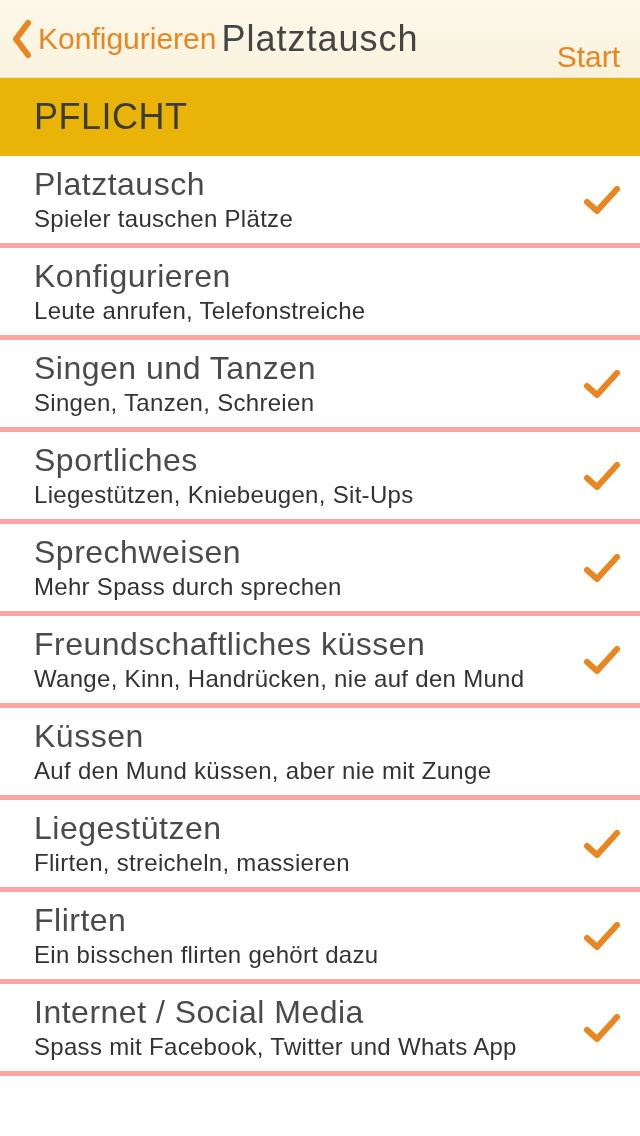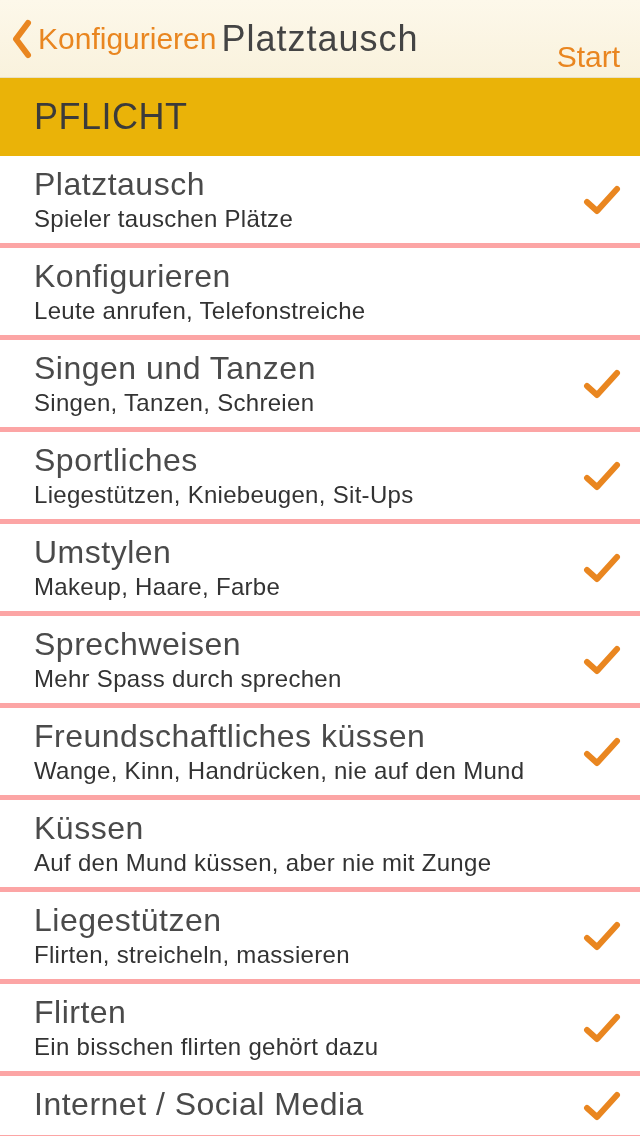--- a/index.html
+++ b/index.html
@@ -146,31 +146,20 @@
         <div class="subtitle">Liegestützen, Kniebeugen, Sit-Ups</div>
       </div>
       <div class="check">
         <svg width="38" height="32" viewBox="0 0 38 32">
           <polyline points="4,18 14,27 34,5" fill="none" stroke="#e98620" stroke-width="6" stroke-linecap="round" stroke-linejoin="round"></polyline>
         </svg>
       </div>
     </div>
     <div class="row">
       <div class="texts">
-        <div class="title">Umstylen</div>
-        <div class="subtitle">Makeup, Haare, Farbe</div>
-      </div>
-      <div class="check">
-        <svg width="38" height="32" viewBox="0 0 38 32">
-          <polyline points="4,18 14,27 34,5" fill="none" stroke="#e98620" stroke-width="6" stroke-linecap="round" stroke-linejoin="round"></polyline>
-        </svg>
-      </div>
-    </div>
-    <div class="row">
-      <div class="texts">
         <div class="title">Sprechweisen</div>
         <div class="subtitle">Mehr Spass durch sprechen</div>
       </div>
       <div class="check">
         <svg width="38" height="32" viewBox="0 0 38 32">
           <polyline points="4,18 14,27 34,5" fill="none" stroke="#e98620" stroke-width="6" stroke-linecap="round" stroke-linejoin="round"></polyline>
         </svg>
       </div>
     </div>
     <div class="row">
@@ -213,20 +202,21 @@
       </div>
       <div class="check">
         <svg width="38" height="32" viewBox="0 0 38 32">
           <polyline points="4,18 14,27 34,5" fill="none" stroke="#e98620" stroke-width="6" stroke-linecap="round" stroke-linejoin="round"></polyline>
         </svg>
       </div>
     </div>
     <div class="row">
       <div class="texts">
         <div class="title">Internet / Social Media</div>
+        <div class="subtitle">Spass mit Facebook, Twitter und Whats App</div>
       </div>
       <div class="check">
         <svg width="38" height="32" viewBox="0 0 38 32">
           <polyline points="4,18 14,27 34,5" fill="none" stroke="#e98620" stroke-width="6" stroke-linecap="round" stroke-linejoin="round"></polyline>
         </svg>
       </div>
     </div>
   </div>
 
 </body></html>

